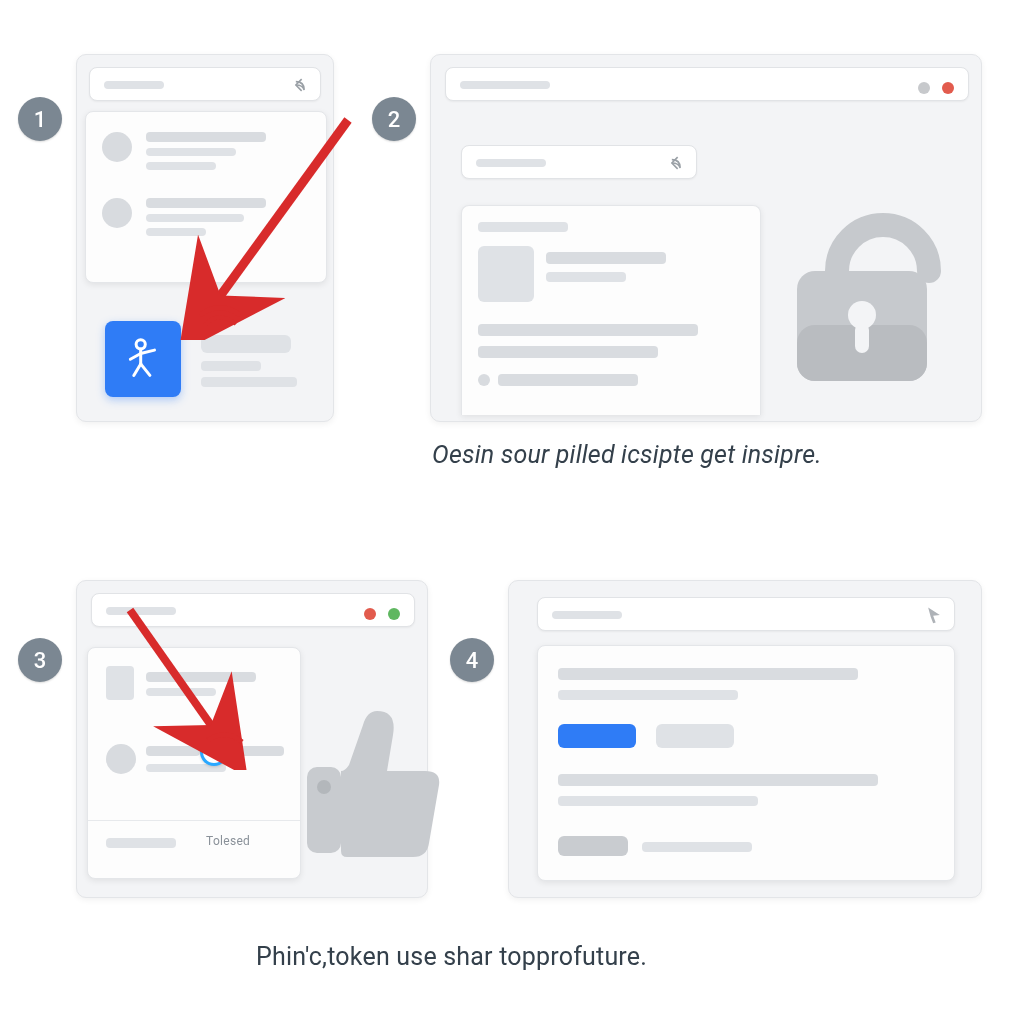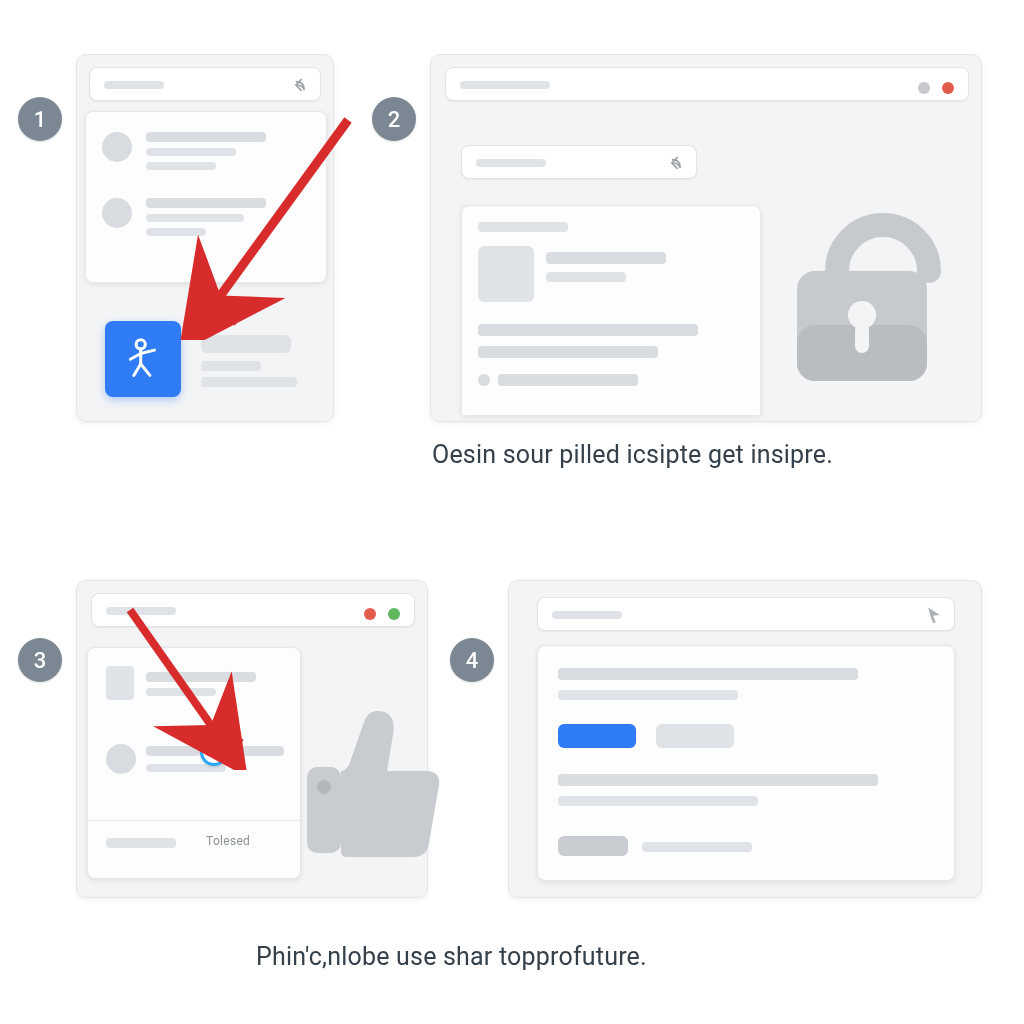--- a/index.html
+++ b/index.html
@@ -234,21 +234,21 @@
         <path d="M50 96
                  a46 46 0 1 1 92 0" fill="none" stroke="#c6c9cd" stroke-width="24" stroke-linecap="round"></path>
         <rect x="10" y="96" width="130" height="110" rx="18" fill="#c6c9cd"></rect>
         <rect x="10" y="150" width="130" height="56" rx="18" fill="#b9bcc0"></rect>
         <circle cx="75" cy="140" r="14" fill="#f3f4f6"></circle>
         <rect x="68" y="148" width="14" height="30" rx="7" fill="#f3f4f6"></rect>
       </svg>
     </div>
   </div>
 
-  <div class="caption" style="left:432px; top:440px;">Oesin sour pilled icsipte get insipre.</div>
+  <div class="caption" style="left:432px; top:440px;font-style:italic;">Oesin sour pilled icsipte get insipre.</div>
 
   <div class="step-badge" style="left:18px; top:638px;">3</div>
 
   <div class="panel" style="left:76px; top:580px; width:352px; height:318px;">
     <div class="addrbar" style="left:14px; top:12px; width:324px;">
       <div class="ph" style="width:70px;"></div>
       <span style="position:absolute; right:14px; top:11px;">
         <span class="dot" style="background:#e25b4d; margin-right:8px;"></span>
         <span class="dot" style="background:#5fb760;"></span>
       </span>
@@ -328,15 +328,15 @@
       <div class="pill-btn" style="left:118px; top:78px; width:78px; background:#dfe2e6;"></div>
 
       <div class="bar" style="position:absolute; left:20px; top:128px; width:320px; height:12px;"></div>
       <div class="barL" style="position:absolute; left:20px; top:150px; width:200px; height:10px;"></div>
 
       <div class="barD" style="position:absolute; left:20px; top:190px; width:70px; height:20px; border-radius:6px;"></div>
       <div class="barL" style="position:absolute; left:104px; top:196px; width:110px; height:10px;"></div>
     </div>
   </div>
 
-  <div class="caption" style="left:256px; top:942px;">Phin'c,nlobe use shar topprofuture.</div>
+  <div class="caption" style="left:256px; top:942px;">Phin'c,token use shar topprofuture.</div>
 
 </div>
 
 </body></html>

